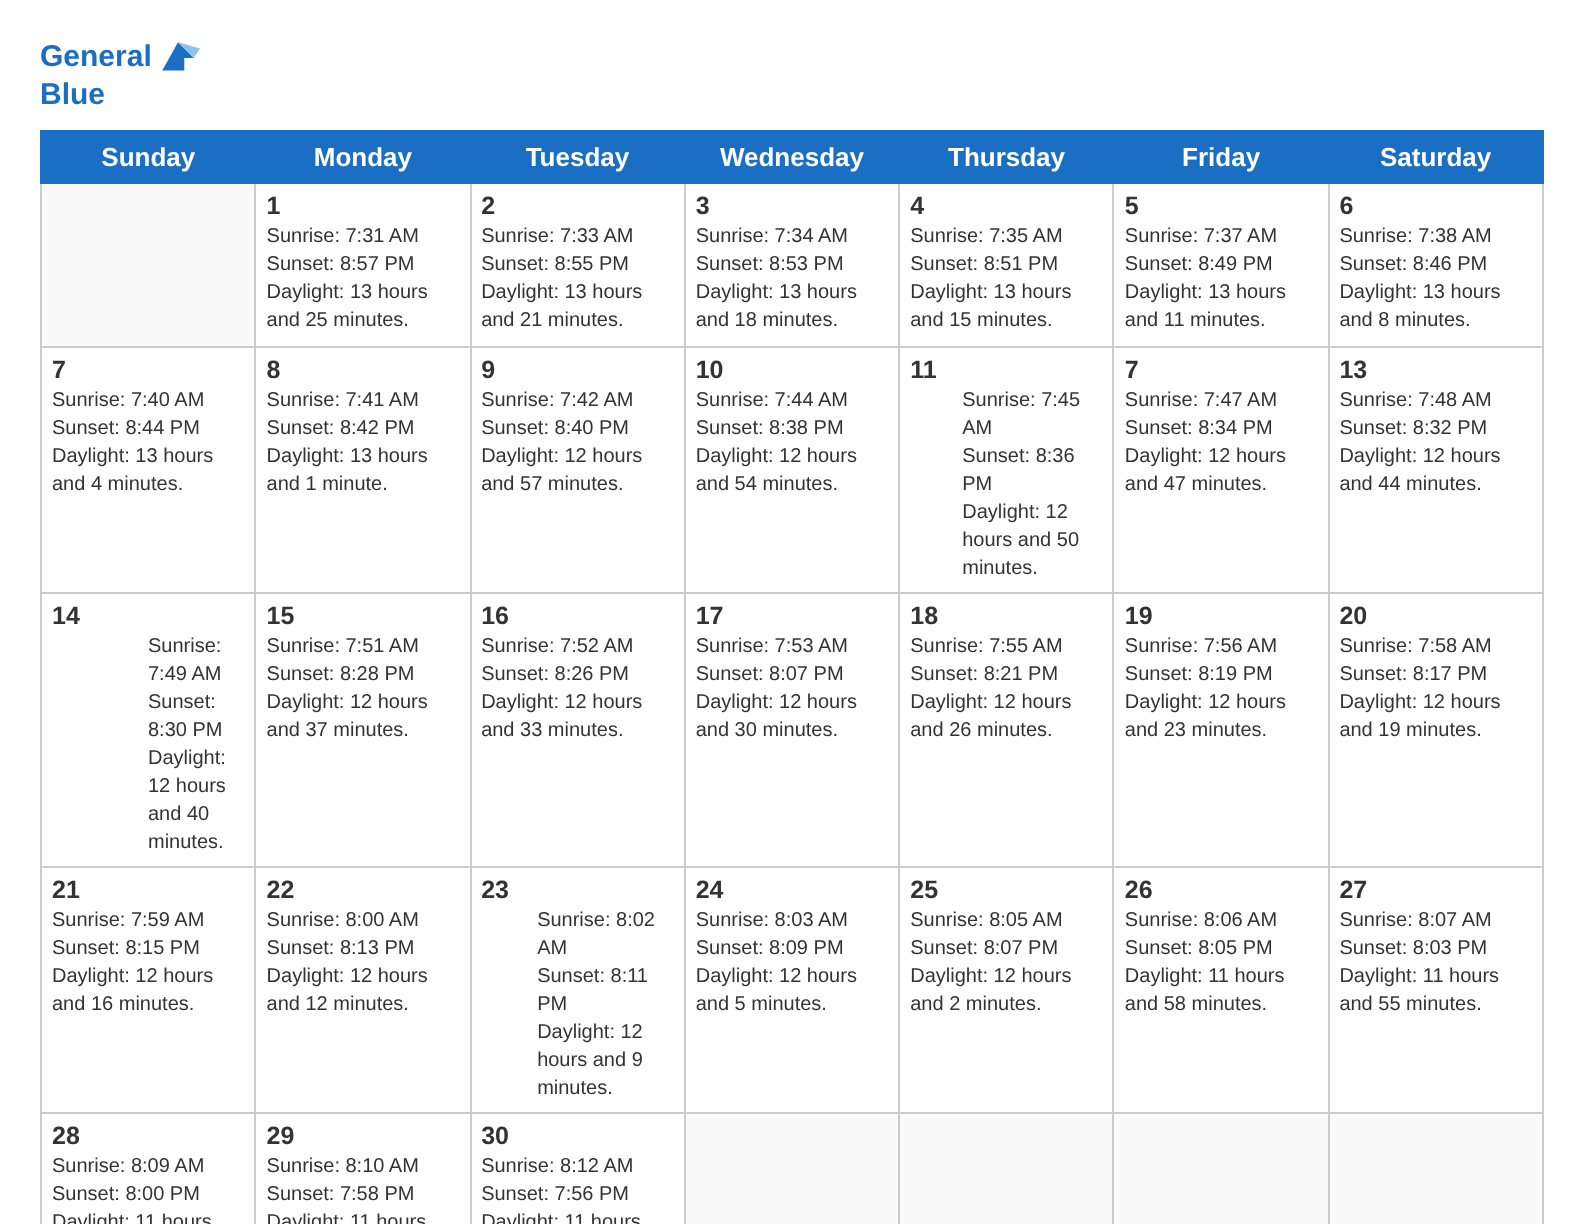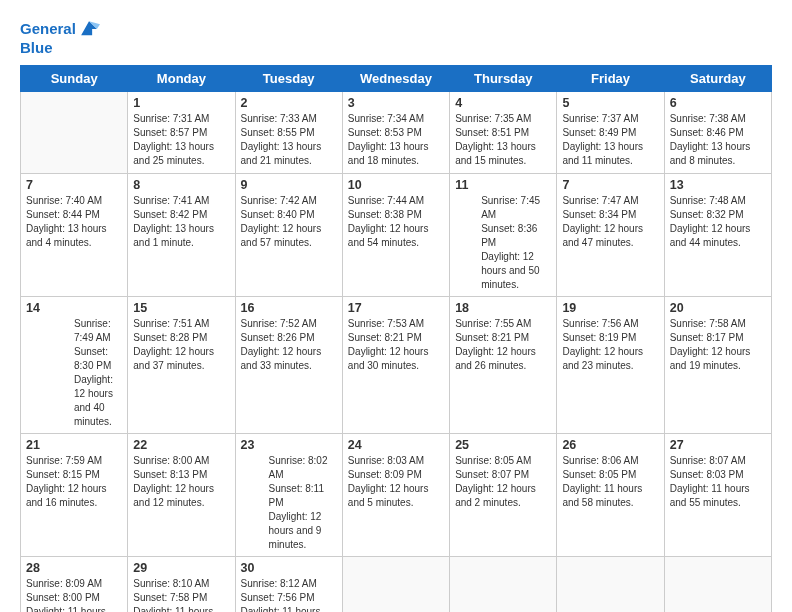--- a/index.html
+++ b/index.html
@@ -231,21 +231,21 @@
           </td>
           <td>
             <span class="day-number">16</span>
             <div class="day-info" style="white-space: pre-line;">Sunrise: 7:52 AM
 Sunset: 8:26 PM
 Daylight: 12 hours and 33 minutes.</div>
           </td>
           <td>
             <span class="day-number">17</span>
             <div class="day-info" style="white-space: pre-line;">Sunrise: 7:53 AM
-Sunset: 8:21 PM
+Sunset: 8:07 PM
 Daylight: 12 hours and 30 minutes.</div>
           </td>
           <td>
             <span class="day-number">18</span>
             <div class="day-info" style="white-space: pre-line;">Sunrise: 7:55 AM
 Sunset: 8:21 PM
 Daylight: 12 hours and 26 minutes.</div>
           </td>
           <td>
             <span class="day-number">19</span>

